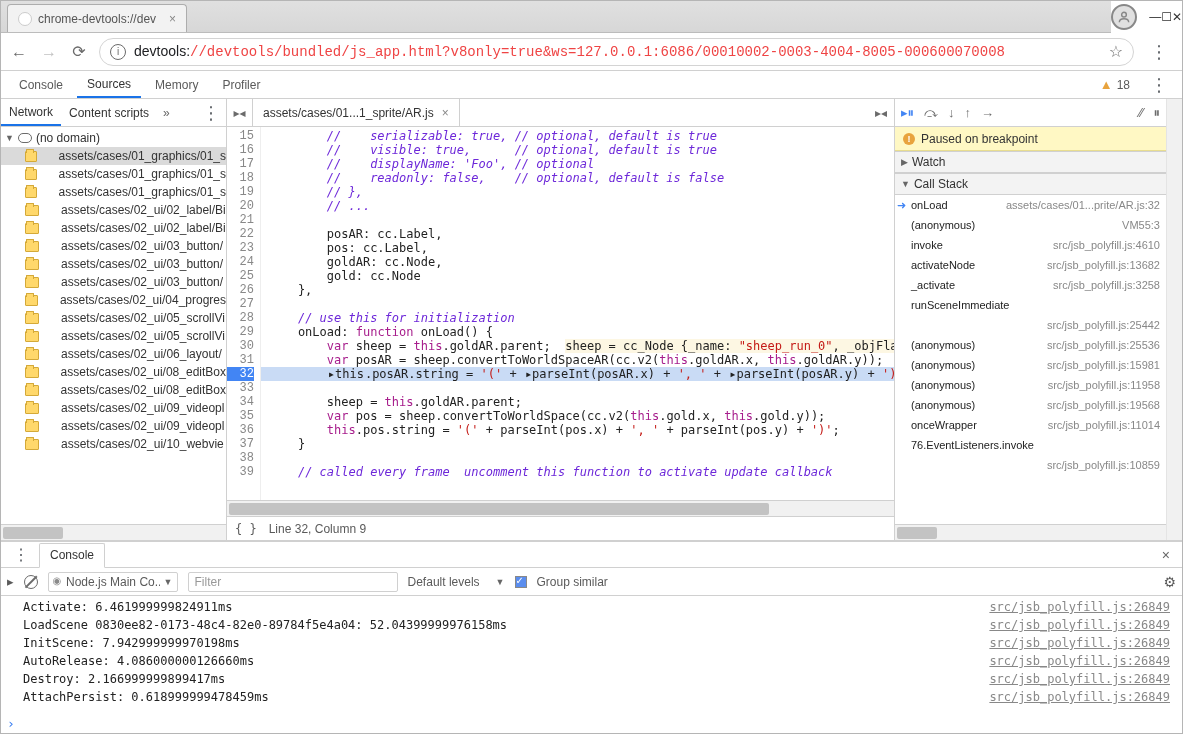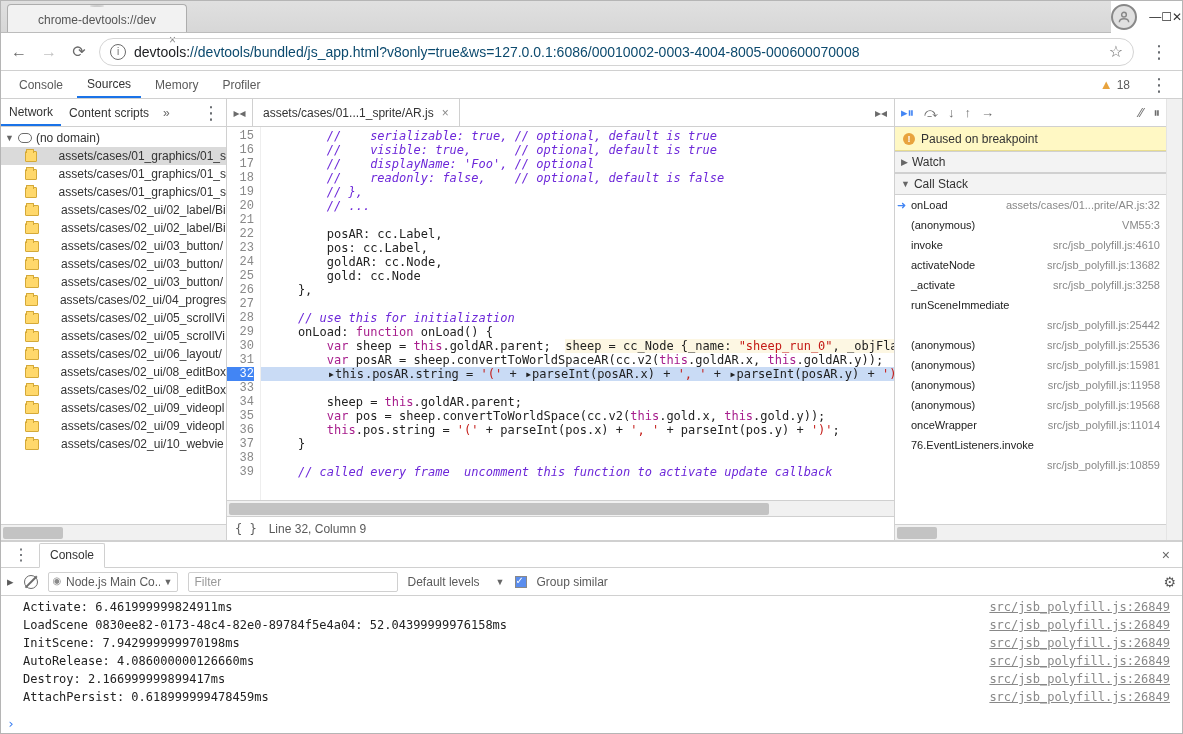--- a/index.html
+++ b/index.html
@@ -1,29 +1,29 @@
 <!DOCTYPE html>
 <html><head>
 <meta charset="utf-8">
 <style>
   * { box-sizing: border-box; margin: 0; padding: 0; }
   html, body { width: 1183px; height: 734px; font-family: "Segoe UI", Arial, sans-serif; font-size: 12px; color: #333; background: #fff; overflow: hidden; }
   
   .window { width: 1183px; height: 734px; border: 1px solid #b5b5b5; display: flex; flex-direction: column; background: #fff; }
-  .browser-tab { background:#f2f2f2; border:1px solid #adadad; border-bottom:none; border-radius:4px 4px 0 0; height:28px; display:flex; align-items:center; padding:0 10px; min-width:180px; gap:6px; color:#555;flex-direction:column; }
+  .browser-tab { background:#f2f2f2; border:1px solid #adadad; border-bottom:none; border-radius:4px 4px 0 0; height:28px; display:flex; align-items:center; padding:0 10px; min-width:180px; gap:6px; color:#555; }
   .browser-tab .favicon { width:14px;height:14px;border-radius:50%;background:#fff;border:1px solid #ccc;display:inline-block; }
   .titlebar-row { display:flex; height:32px; align-items:center; }
   .titlebar-row .user-ic { width:26px;height:26px;border-radius:50%;border:2px solid #888; margin-right:12px; display:flex;align-items:center;justify-content:center;color:#888;font-weight:bold;}
   .addrbar { height:38px; border-bottom:1px solid #d0d0d0; display:flex; align-items:center; padding:0 8px; gap:10px; }
   .navico { color:#6b6b6b; font-size:16px; width:20px; text-align:center; }
   .navico.disabled { color:#c2c2c2; }
   .omnibox { flex:1; height:28px; border:1px solid #d4d4d4; border-radius:14px; display:flex; align-items:center; padding:0 10px; gap:8px; color:#202124; font-size:14px; }
   .omnibox .info { width:16px;height:16px;border:1.6px solid #6b6b6b;border-radius:50%;display:flex;align-items:center;justify-content:center;font-size:10px;color:#6b6b6b; }
   .omnibox .url { flex:1; white-space:nowrap; overflow:hidden; }
-  .omnibox .url .dim { color:#0c4a6e; }
+  .omnibox .url .dim { color:#ef4444;font-family:Liberation Mono, monospace; }
   .omnibox .star { color:#6b6b6b; font-size:16px; }
   .menu-dots { font-size:18px; color:#5f6368; padding:0 6px; }
 
   
   .dt-tabs { height:28px; border-bottom:1px solid #d0d0d0; display:flex; align-items:center; padding:0 8px; gap:4px; font-size:12px; color:#333; }
   .dt-tab { padding:0 10px; height:27px; display:flex; align-items:center; color:#5a5a5a; }
   .dt-tab.active { color:#333; border-bottom:2px solid #1a73e8; }
   .dt-tabs .spacer { flex:1; }
   .warnbadge { display:flex;align-items:center;gap:4px;color:#5a5a5a; }
   .warnbadge .tri { color:#e8a33d; font-size:13px; }

